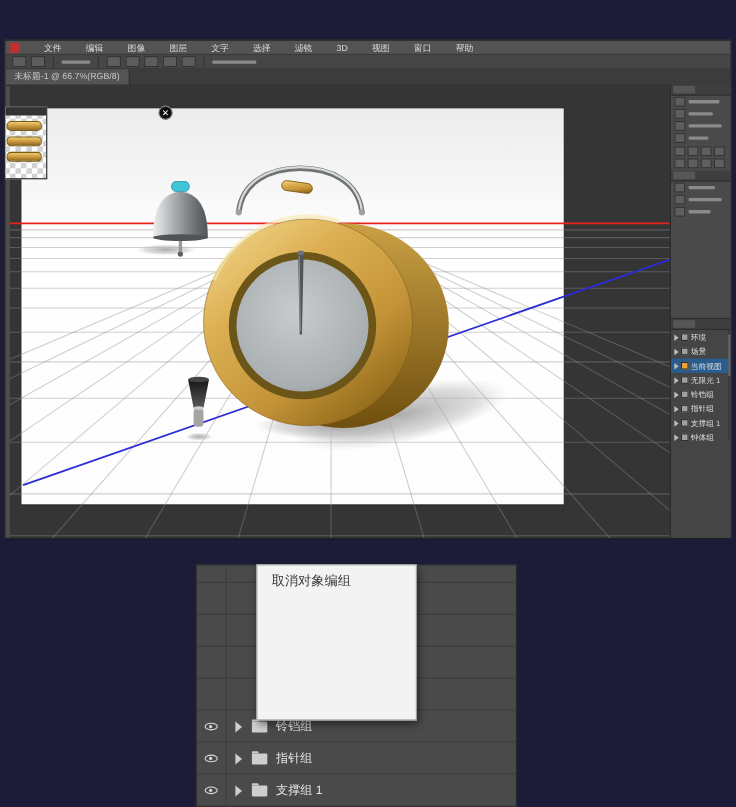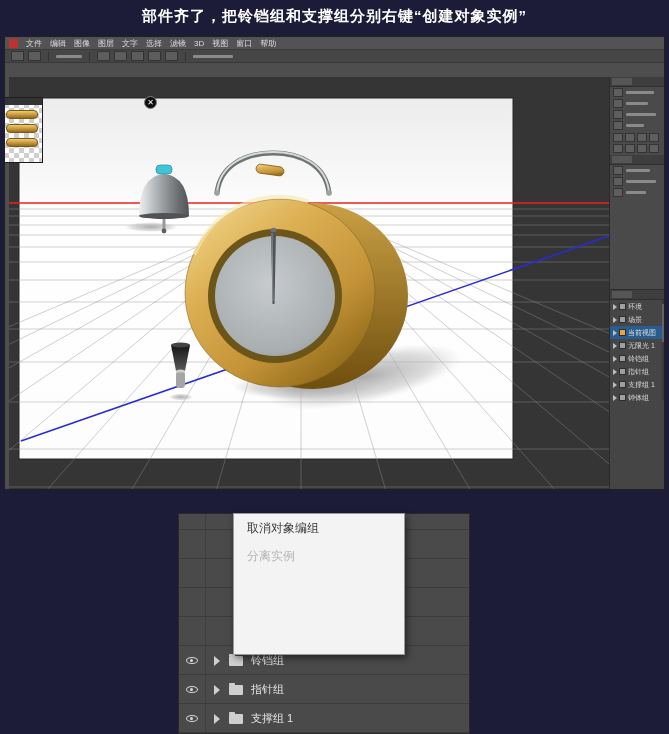--- a/index.html
+++ b/index.html
@@ -8,21 +8,21 @@
   
   .page-title{position:absolute;top:7px;left:0;width:100%;text-align:center;
               color:#ffffff;font-size:15px;font-weight:bold;letter-spacing:1px;}
   
   .ps{position:absolute;left:4px;top:36px;width:661px;height:454px;background:#4e4e4e;
       border:1px solid #202020;box-sizing:border-box;overflow:hidden;}
   .menubar{position:absolute;left:0;top:0;width:100%;height:13px;background:#535353;
            border-bottom:1px solid #3a3a3a;display:flex;align-items:center;gap:8px;
            padding-left:4px;box-sizing:border-box;}
   .pslogo{width:9px;height:9px;background:#c03030;border-radius:1px;flex:0 0 auto;}
-  .mi{font-size:8px;color:#dcdcdc;white-space:nowrap;}
+  .mi{font-size:8px;color:#dcdcdc;white-space:nowrap;margin-left:14px;}
   .optbar{position:absolute;left:0;top:13px;width:100%;height:13px;background:#464646;
           border-bottom:1px solid #383838;display:flex;align-items:center;gap:4px;
           padding-left:6px;box-sizing:border-box;}
   .opticon{width:11px;height:8px;background:#5d5d5d;border:1px solid #333;}
   .optsep{width:1px;height:9px;background:#333;margin:0 3px;}
   .optbar .bar{height:3px;background:#8a8a8a;border-radius:1px;}
   .tabbar{position:absolute;left:0;top:26px;width:100%;height:14px;background:#3c3c3c;
           border-bottom:1px solid #2a2a2a;}
   .doctab{position:absolute;left:0;top:0;height:14px;background:#545454;color:#c8c8c8;
           font-size:8px;line-height:14px;padding:0 8px;border-right:1px solid #292929;}
@@ -71,32 +71,31 @@
        margin-left:7px;flex:0 0 auto;box-sizing:border-box;}
   .eye::after{content:"";position:absolute;left:3px;top:1px;width:3px;height:3px;background:#d8d8d8;border-radius:50%;}
   .ltri{width:0;height:0;border-left:6px solid #cfcfcf;border-top:5px solid transparent;
         border-bottom:5px solid transparent;margin-left:16px;flex:0 0 auto;}
   .folder{position:relative;width:14px;height:10px;background:#cfcfcf;border-radius:1px;
           margin-left:9px;flex:0 0 auto;}
   .folder::before{content:"";position:absolute;top:-2px;left:0;width:6px;height:2px;background:#cfcfcf;
                   border-radius:1px 1px 0 0;}
   .llabel{font-size:11px;color:#e6e6e6;margin-left:8px;white-space:nowrap;}
   
-  .ctxmenu{position:absolute;left:233px;top:513px;width:172px;height:142px;background:#f3f3f3;
+  .ctxmenu{position:absolute;left:233px;top:513px;width:146px;height:142px;background:#f3f3f3;
            border:1px solid #9a9a9a;box-shadow:2px 3px 7px rgba(0,0,0,.5);box-sizing:border-box;z-index:6;}
   .ctxitem{position:relative;height:28px;line-height:28px;padding-left:13px;font-size:12px;color:#3a3a3a;}
   .ctxitem.disabled{color:#b5b5b5;}
   .redbox{position:absolute;left:3px;right:4px;top:1px;bottom:2px;border:2px solid #d0021b;pointer-events:none;}
 </style>
 </head>
 <body>
 
 <div id="app">
 
-  <div class="page-title">部件齐了，把铃铛组和支撑组分别右键“创建对象实例”</div>
 
   <div class="ps">
 
     <div class="menubar">
       <span class="pslogo"></span>
       <span class="mi">文件</span>
       <span class="mi">编辑</span>
       <span class="mi">图像</span>
       <span class="mi">图层</span>
       <span class="mi">文字</span>
@@ -116,20 +115,23 @@
       <span class="optsep"></span>
       <span class="opticon"></span>
       <span class="opticon"></span>
       <span class="opticon"></span>
       <span class="opticon"></span>
       <span class="opticon"></span>
       <span class="optsep"></span>
       <span class="bar" style="width:40px"></span>
     </div>
 
+    <div class="tabbar">
+      <span class="doctab">未标题-1 @ 66.7%(RGB/8)</span>
+    </div>
 
     <div class="viewport">
       <svg width="600" height="414" viewBox="0 0 600 414">
         <defs>
           <linearGradient id="canvasG" x1="0" y1="0" x2="0" y2="1">
             <stop offset="0" stop-color="#ececec"></stop>
               <stop offset="0.35" stop-color="#ffffff"></stop>
               <stop offset="1" stop-color="#fdfdfd"></stop>
           </linearGradient>
           <linearGradient id="goldFront" x1="0" y1="0" x2="0.8" y2="1">
@@ -382,18 +384,15 @@
       <span class="ltri"></span>
       <span class="folder"></span>
       <span class="llabel">支撑组 1</span>
     </div>
   </div>
 
   <div class="ctxmenu">
     <div class="ctxitem">
       <span>取消对象编组</span>
     </div>
-    <div class="ctxitem disabled">
-      <span>分离实例</span>
-    </div>
   </div>
 
 </div>
 
 </body></html>

